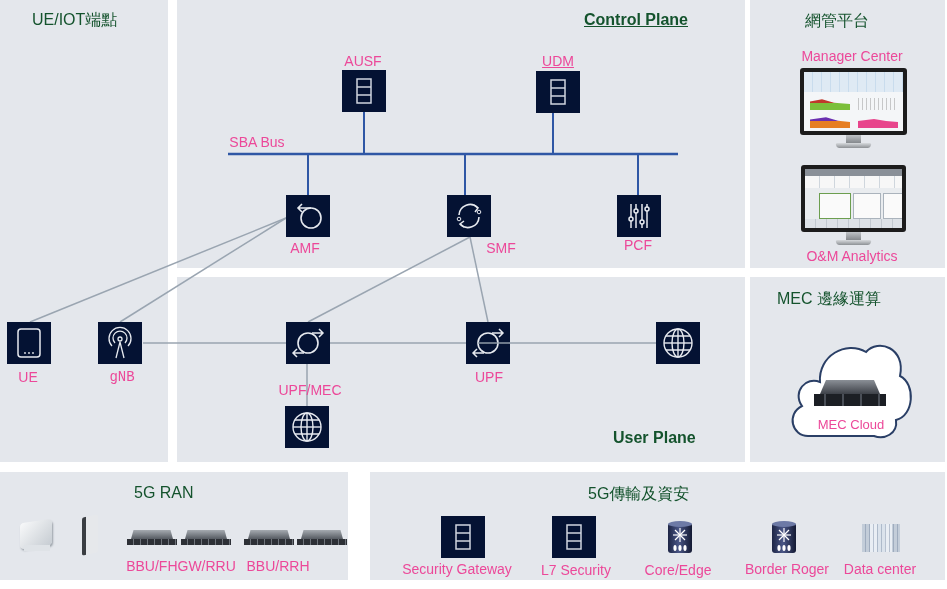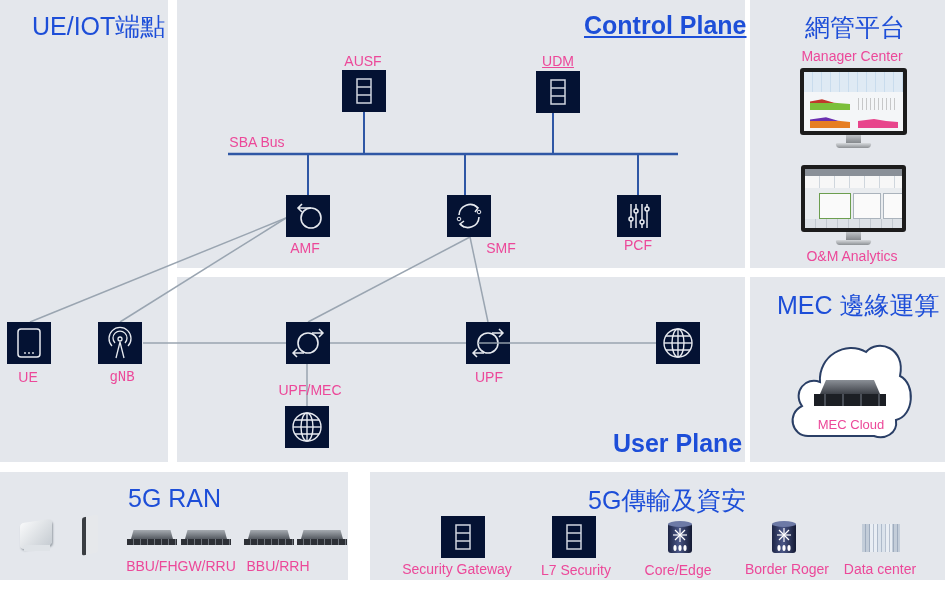--- a/index.html
+++ b/index.html
@@ -1,19 +1,19 @@
 <!DOCTYPE html>
 <html><head>
 <meta charset="utf-8">
 <style>
   html, body { margin:0; padding:0; background:#ffffff; }
   body { width:947px; height:589px; position:relative; overflow:hidden;
          font-family:"Liberation Sans", "DejaVu Sans", sans-serif; color:#1a1a1a; }
   .panel { position:absolute; background:#e4e7ec; }
-  .ptitle { position:absolute; font-size:25px; color:#1d4ed8; white-space:nowrap; }
+  .ptitle { position:absolute; font-size:16px; color:#14532d; white-space:nowrap; }
   .ptitle.bold { font-weight:bold; }
   .node { position:absolute; width:44px; height:42px; background:#041233; }
   .node svg { position:absolute; left:0; top:0; width:44px; height:42px; }
   .lbl { position:absolute; font-size:14px; color:#ec4899; white-space:nowrap; transform:translateX(-50%); }
   #wires { position:absolute; left:0; top:0; width:947px; height:589px; pointer-events:none; }
   .monitor { position:absolute; }
   .screen { position:absolute; background:#1c1c1c; border-radius:3px; }
   .screen-inner { position:absolute; left:4px; top:4px; right:4px; bottom:4px; background:#f4f6f8; overflow:hidden; }
   .stand { position:absolute; background:linear-gradient(#bfc3c7,#7d8185); }
   .base { position:absolute; background:linear-gradient(#d7dadd,#8d9195); border-radius:3px 3px 8px 8px; }
@@ -29,21 +29,21 @@
 <div class="panel" style="left:750px;top:0;width:195px;height:268px;"></div>
 <div class="panel" style="left:750px;top:277px;width:195px;height:185px;"></div>
 <div class="panel" style="left:0;top:472px;width:348px;height:108px;"></div>
 <div class="panel" style="left:370px;top:472px;width:575px;height:108px;"></div>
 
 <div class="ptitle" style="left:32px;top:10px;">UE/IOT端點</div>
 <div class="ptitle bold" style="left:584px;top:11px;text-decoration:underline;">Control Plane</div>
 <div class="ptitle bold" style="left:613px;top:429px;">User Plane</div>
 <div class="ptitle" style="left:805px;top:11px;">網管平台</div>
 <div class="ptitle" style="left:777px;top:289px;">MEC 邊緣運算</div>
-<div class="ptitle" style="left:128px;top:484px;">5G RAN</div>
+<div class="ptitle" style="left:134px;top:484px;">5G RAN</div>
 <div class="ptitle" style="left:588px;top:484px;">5G傳輸及資安</div>
 
 <svg id="wires">
 
   <line x1="228" y1="154" x2="678" y2="154" stroke="#2f57a5" stroke-width="2.5"></line>
   <line x1="364" y1="112" x2="364" y2="154" stroke="#2f57a5" stroke-width="2"></line>
   <line x1="553" y1="112" x2="553" y2="154" stroke="#2f57a5" stroke-width="2"></line>
   <line x1="308" y1="154" x2="308" y2="195" stroke="#2f57a5" stroke-width="2"></line>
   <line x1="465" y1="154" x2="465" y2="195" stroke="#2f57a5" stroke-width="2"></line>
   <line x1="638" y1="154" x2="638" y2="195" stroke="#2f57a5" stroke-width="2"></line>

